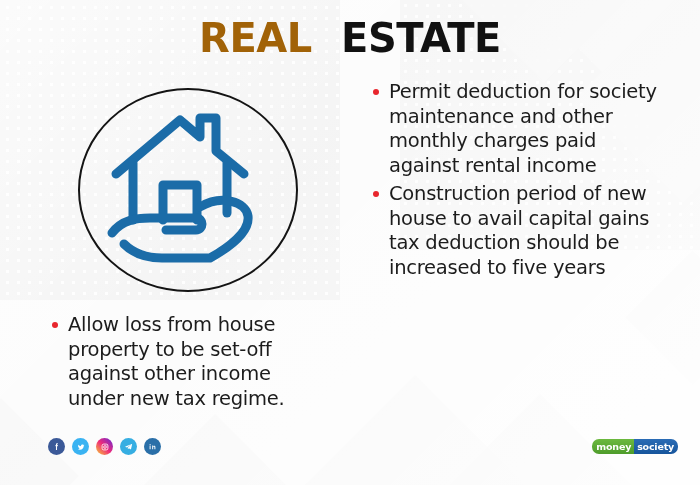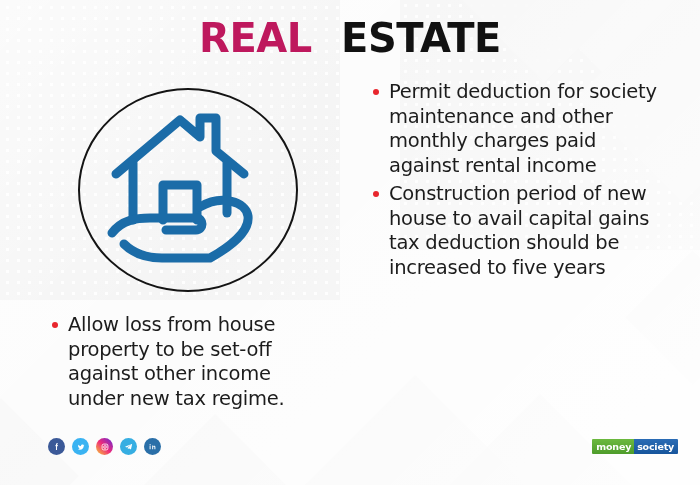--- a/index.html
+++ b/index.html
@@ -69,21 +69,21 @@
     left:0; right:0;
     top:18px;
     text-align:center;
     font-size:40px;
     font-weight:bold;
     letter-spacing:-.5px;
     line-height:1;
     white-space:nowrap;
     font-family:"DejaVu Sans", sans-serif;
   }
-  .title .w1 { color:#be185d; }
+  .title .w1 { color:#a16207; }
   .title .w2 { color:#111111;margin-left:16px; }
 
   
   .icon-circle {
     position:absolute;
     left:78px; top:88px;
     width:220px; height:204px;
     border:2.2px solid #141414;
     border-radius:50%;
     display:flex;
@@ -154,21 +154,21 @@
     position:absolute;
     right:22px; bottom:31px;
     display:flex;
     height:15px;
     font-family:"DejaVu Sans", sans-serif;
     font-size:9.5px;
     font-weight:bold;
     line-height:15px;
     letter-spacing:-.2px;
     overflow:hidden;
-    border-radius:1px;
+    border-radius:7px;
   }
   .mc-logo .mc-a {
     background:linear-gradient(180deg,#6cb93f 0%,#4e9c2b 100%);
     color:#ffffff;
     padding:0 3px 0 4px;
   }
   .mc-logo .mc-b {
     background:linear-gradient(180deg,#2a6cb5 0%,#17559c 100%);
     color:#ffffff;
     padding:0 4px 0 3px;

